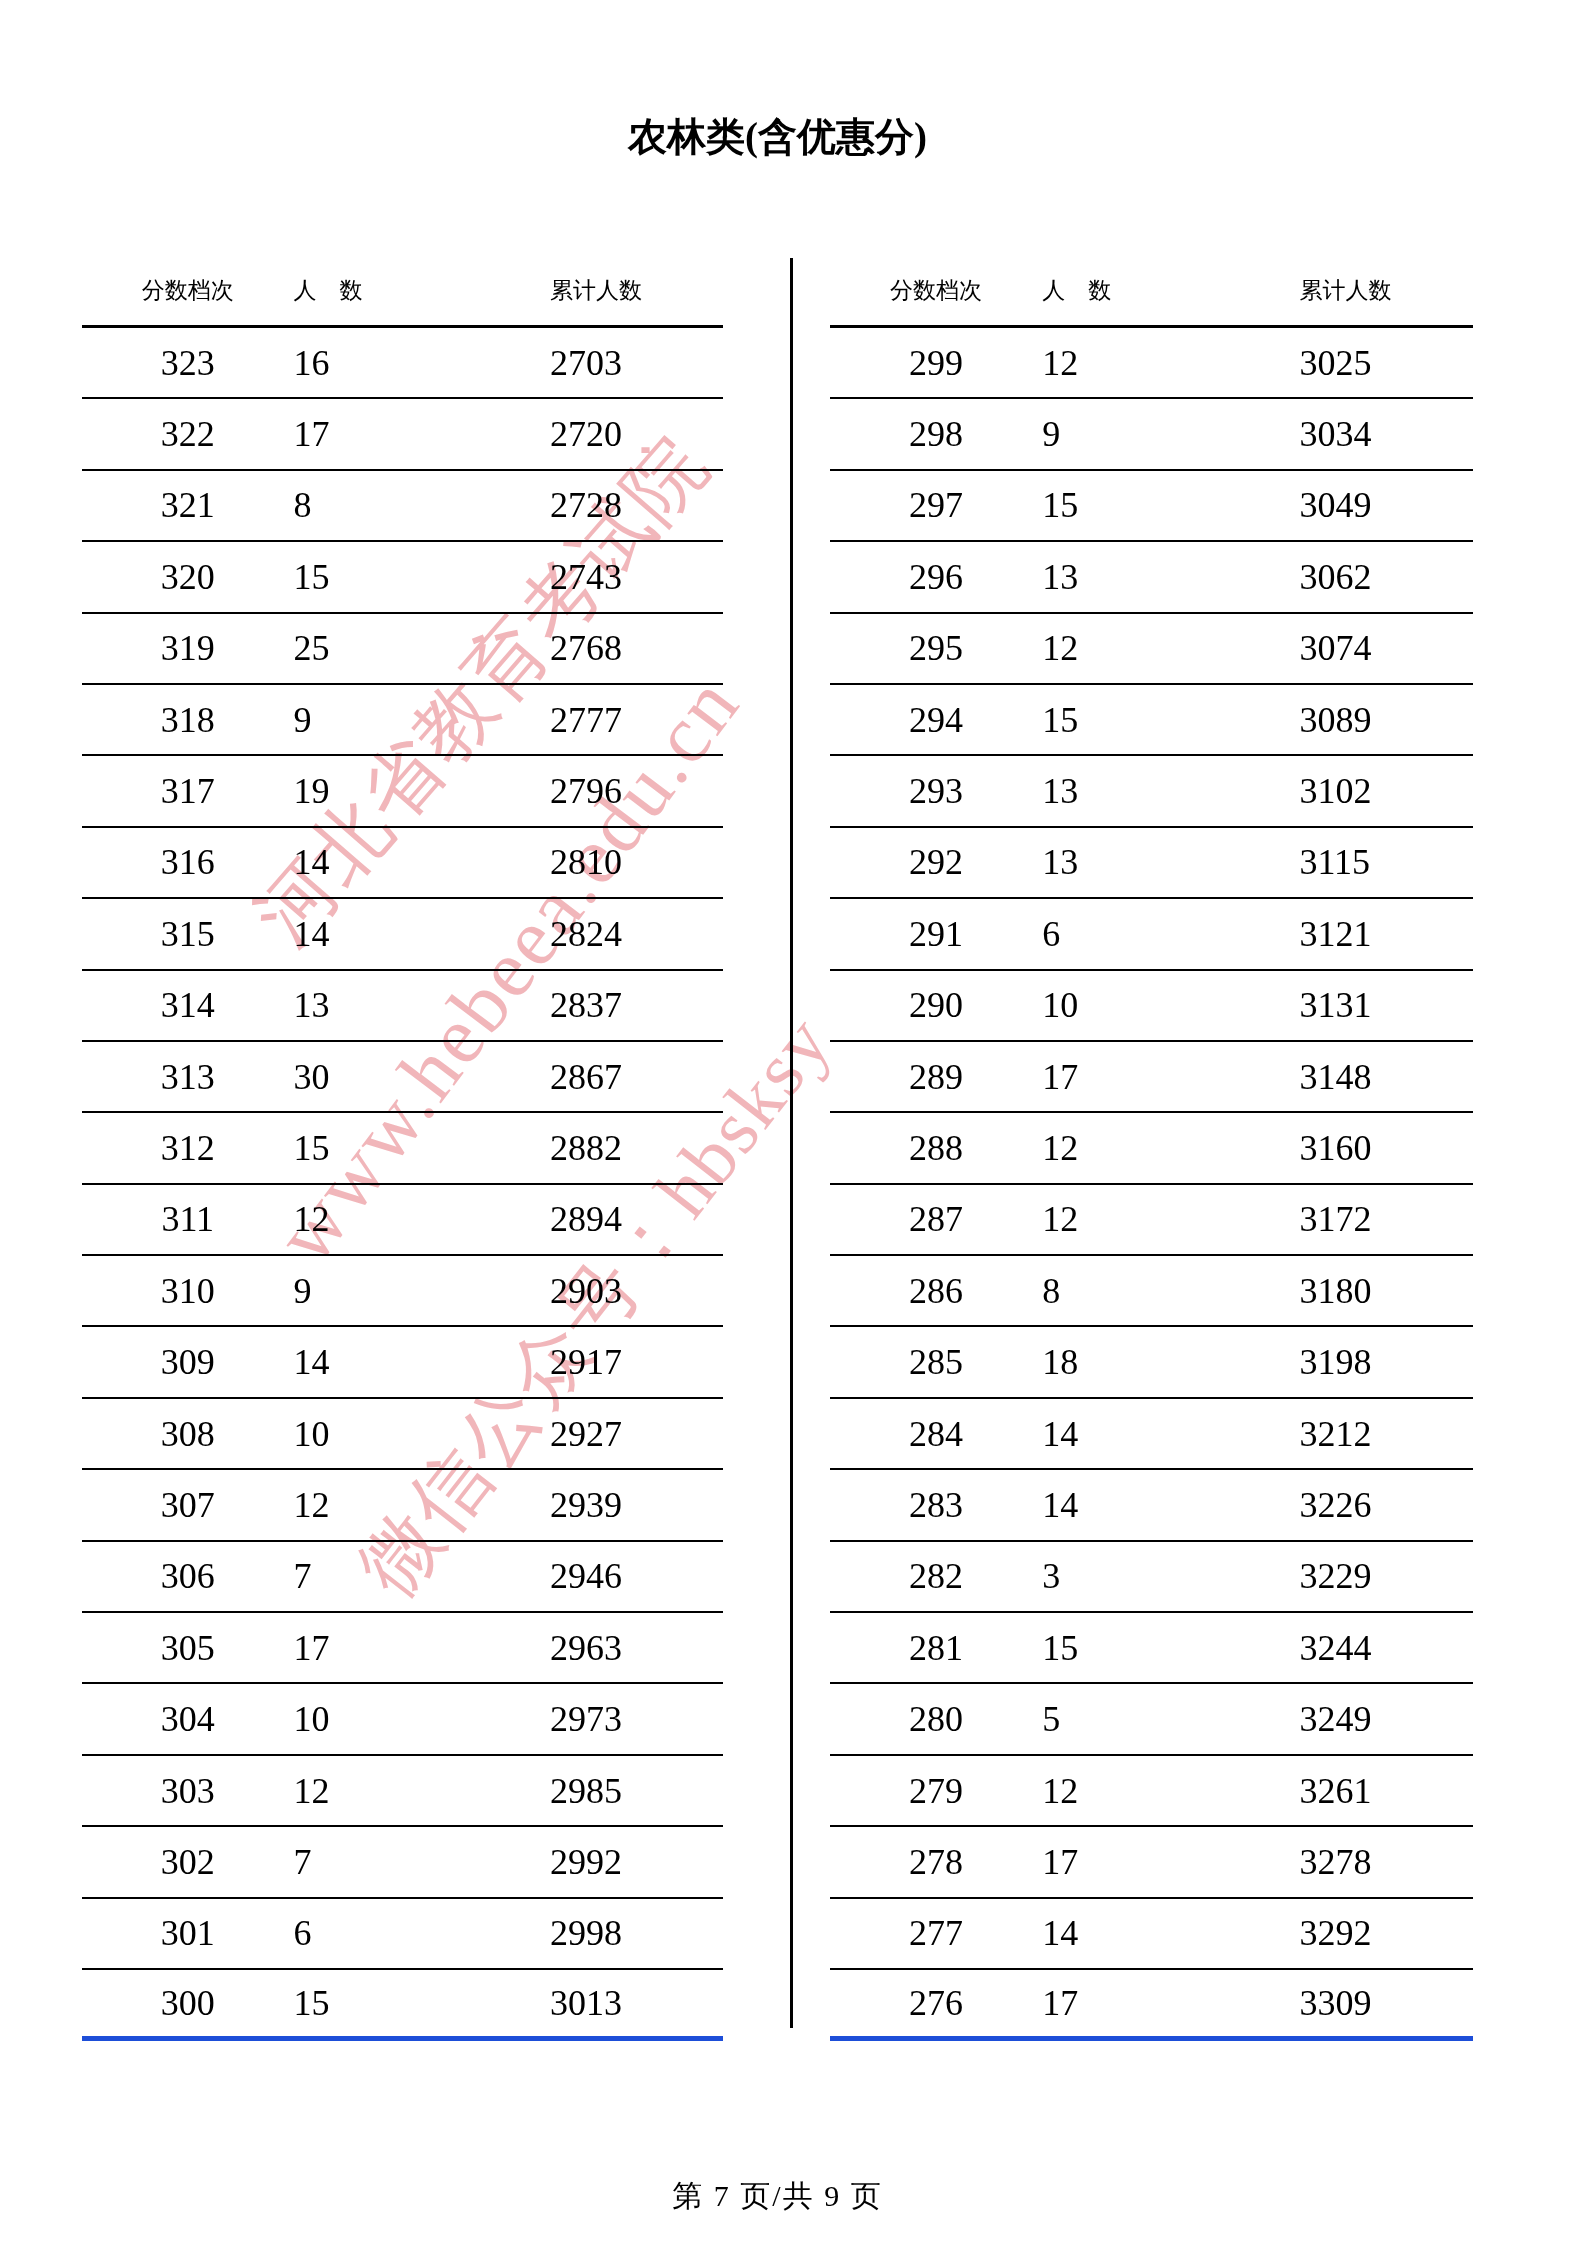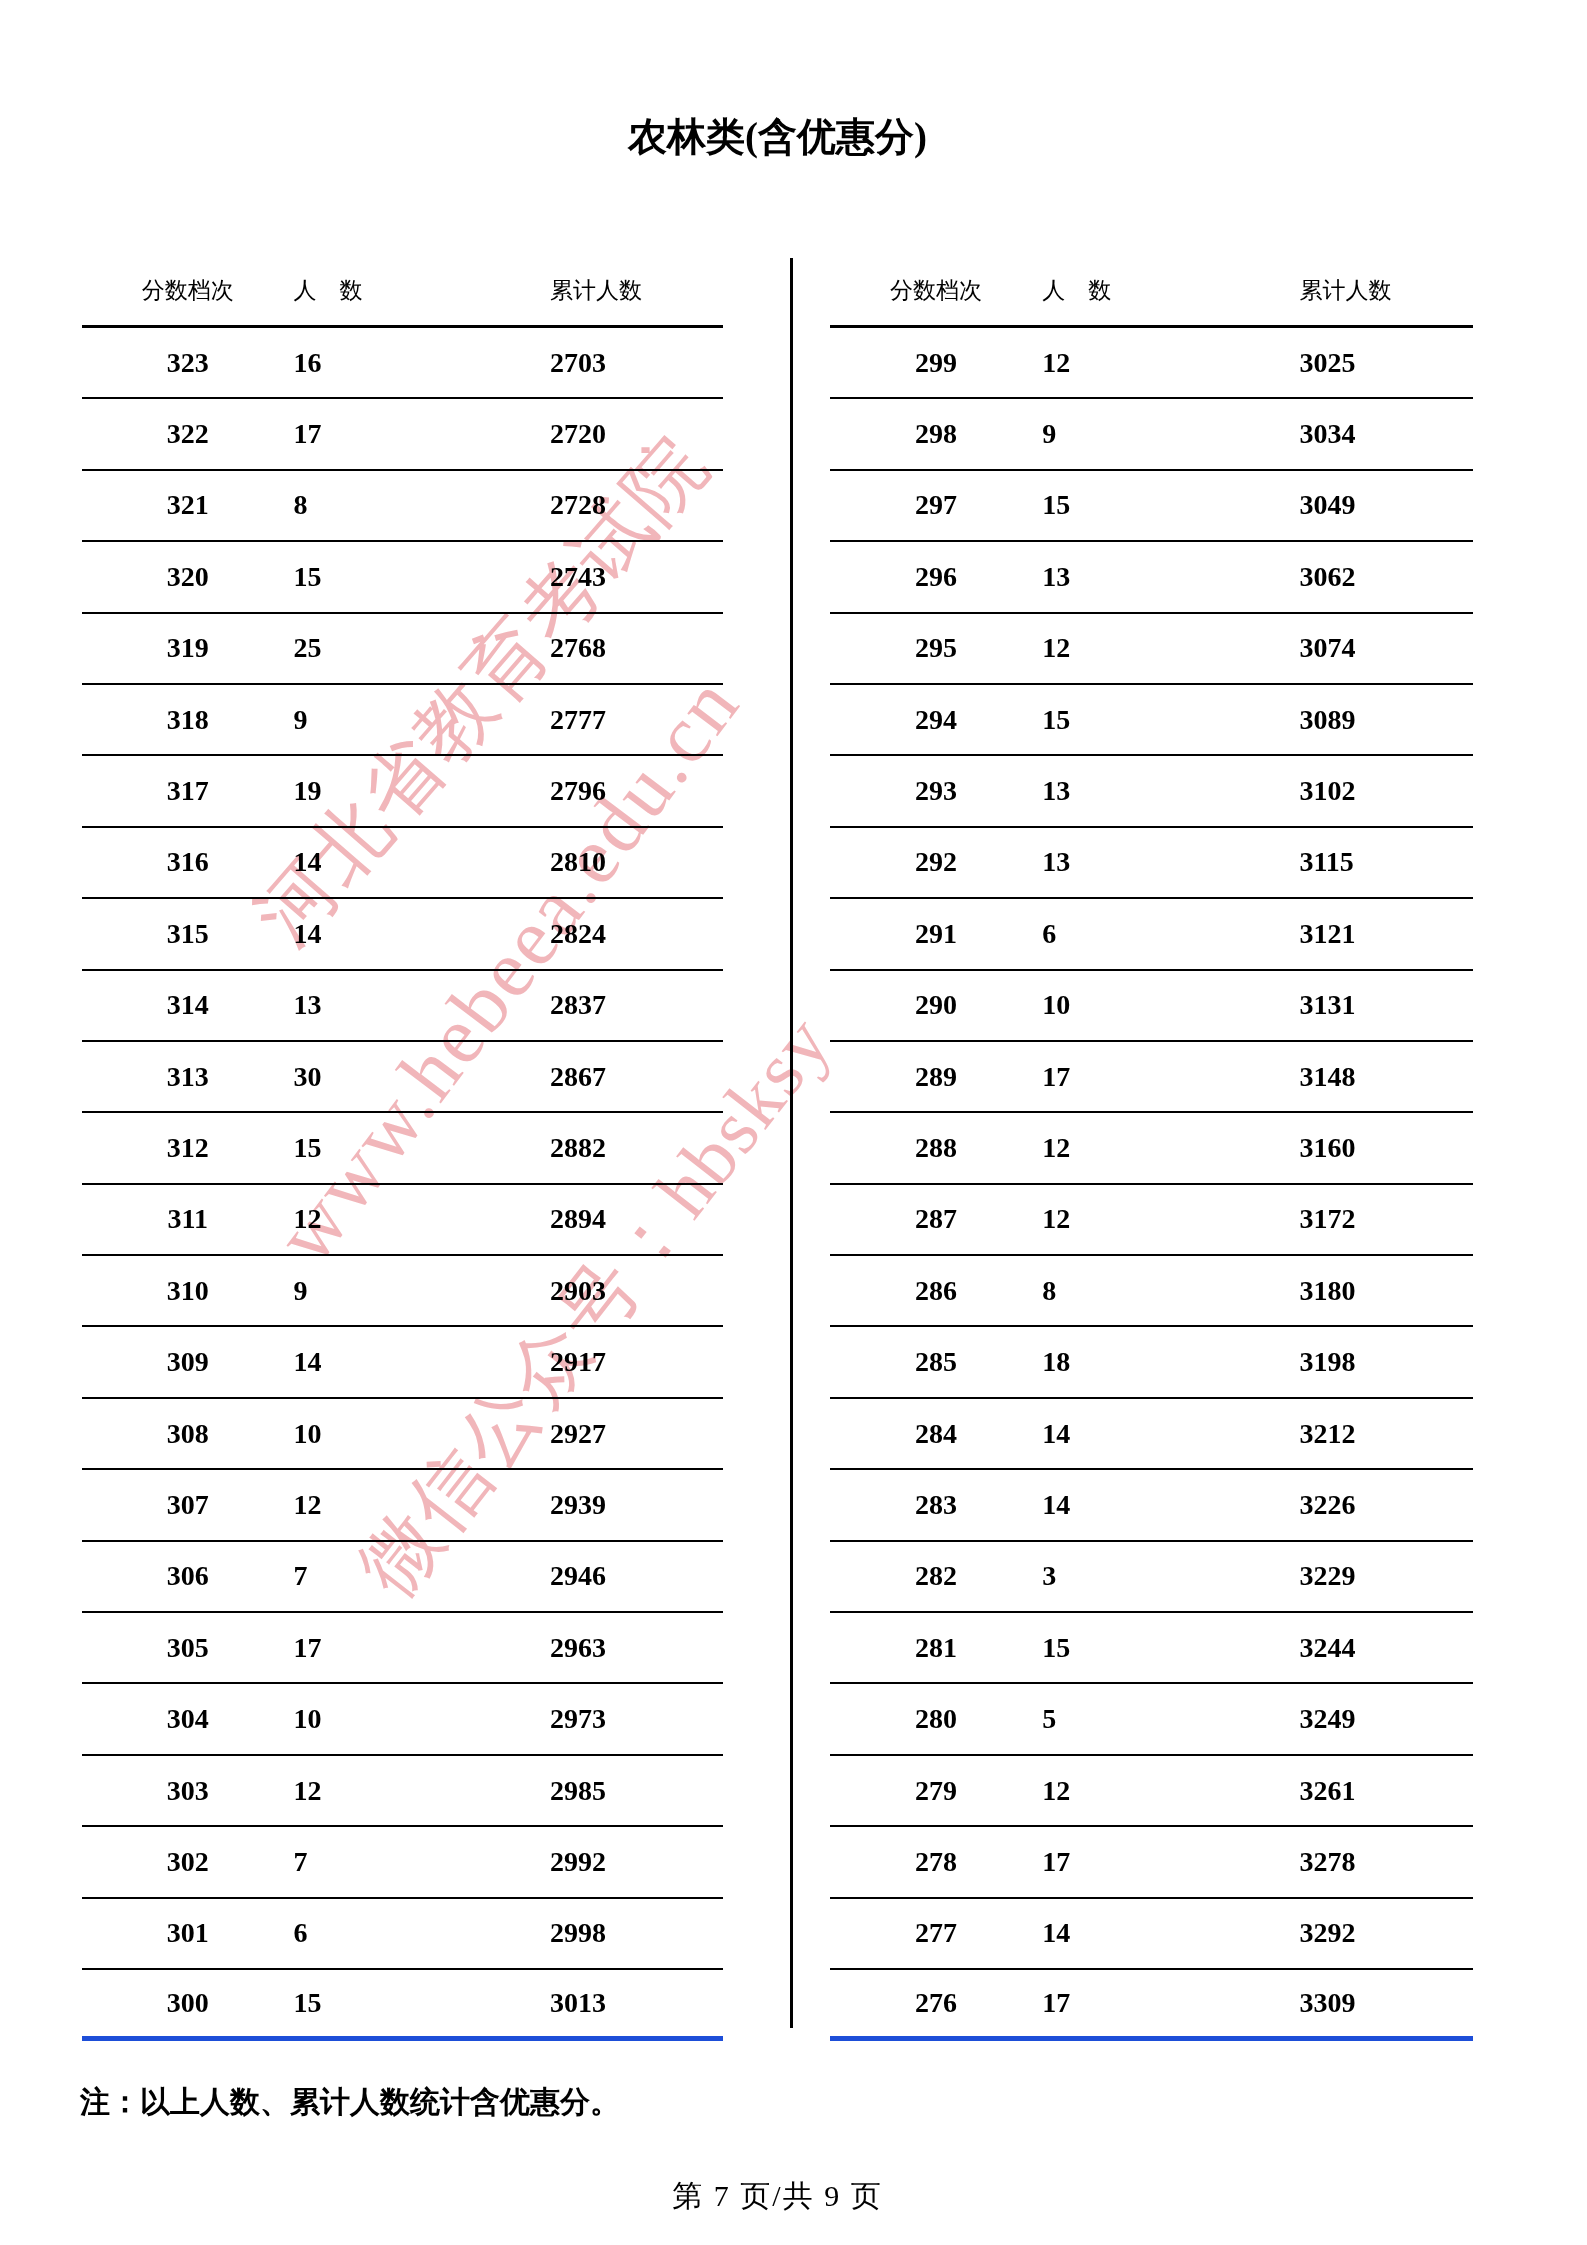--- a/index.html
+++ b/index.html
@@ -25,22 +25,21 @@
   .htable{position:absolute;top:255px;z-index:2;}
   .htable.left{left:82px;width:641px;}
   .htable.right{left:830px;width:643px;}
   .thead{
     display:flex;align-items:center;height:70px;
     border-bottom:3px solid #000;font-size:23px;
   }
   .trow{
     display:flex;align-items:center;height:71.4px;
     box-sizing:border-box;border-bottom:2px solid #000;
-    font-size:28px;
-    font-weight:bold;
+    font-size:36px;
   }
   .trow:last-child{border-bottom:5px solid #1d4ed8;}
   .c1{width:33%;text-align:center;}
   .c2{width:40%;text-align:left;}
   .c3{width:27%;}
 
   .vdivider{
     position:absolute;left:790px;top:258px;width:3px;height:1770px;
     background:#000;z-index:2;
   }
@@ -334,16 +333,15 @@
           <span class="c3">3292</span>
         </div>
         <div class="trow">
           <span class="c1">276</span>
           <span class="c2">17</span>
           <span class="c3">3309</span>
         </div>
       </div>
   </div>
 
-  <div class="note">注：以上人数、累计人数统计含优惠分。</div>
   <div class="pagenum">第 7 页/共 9 页</div>
 
 </div>
 
 </body></html>

